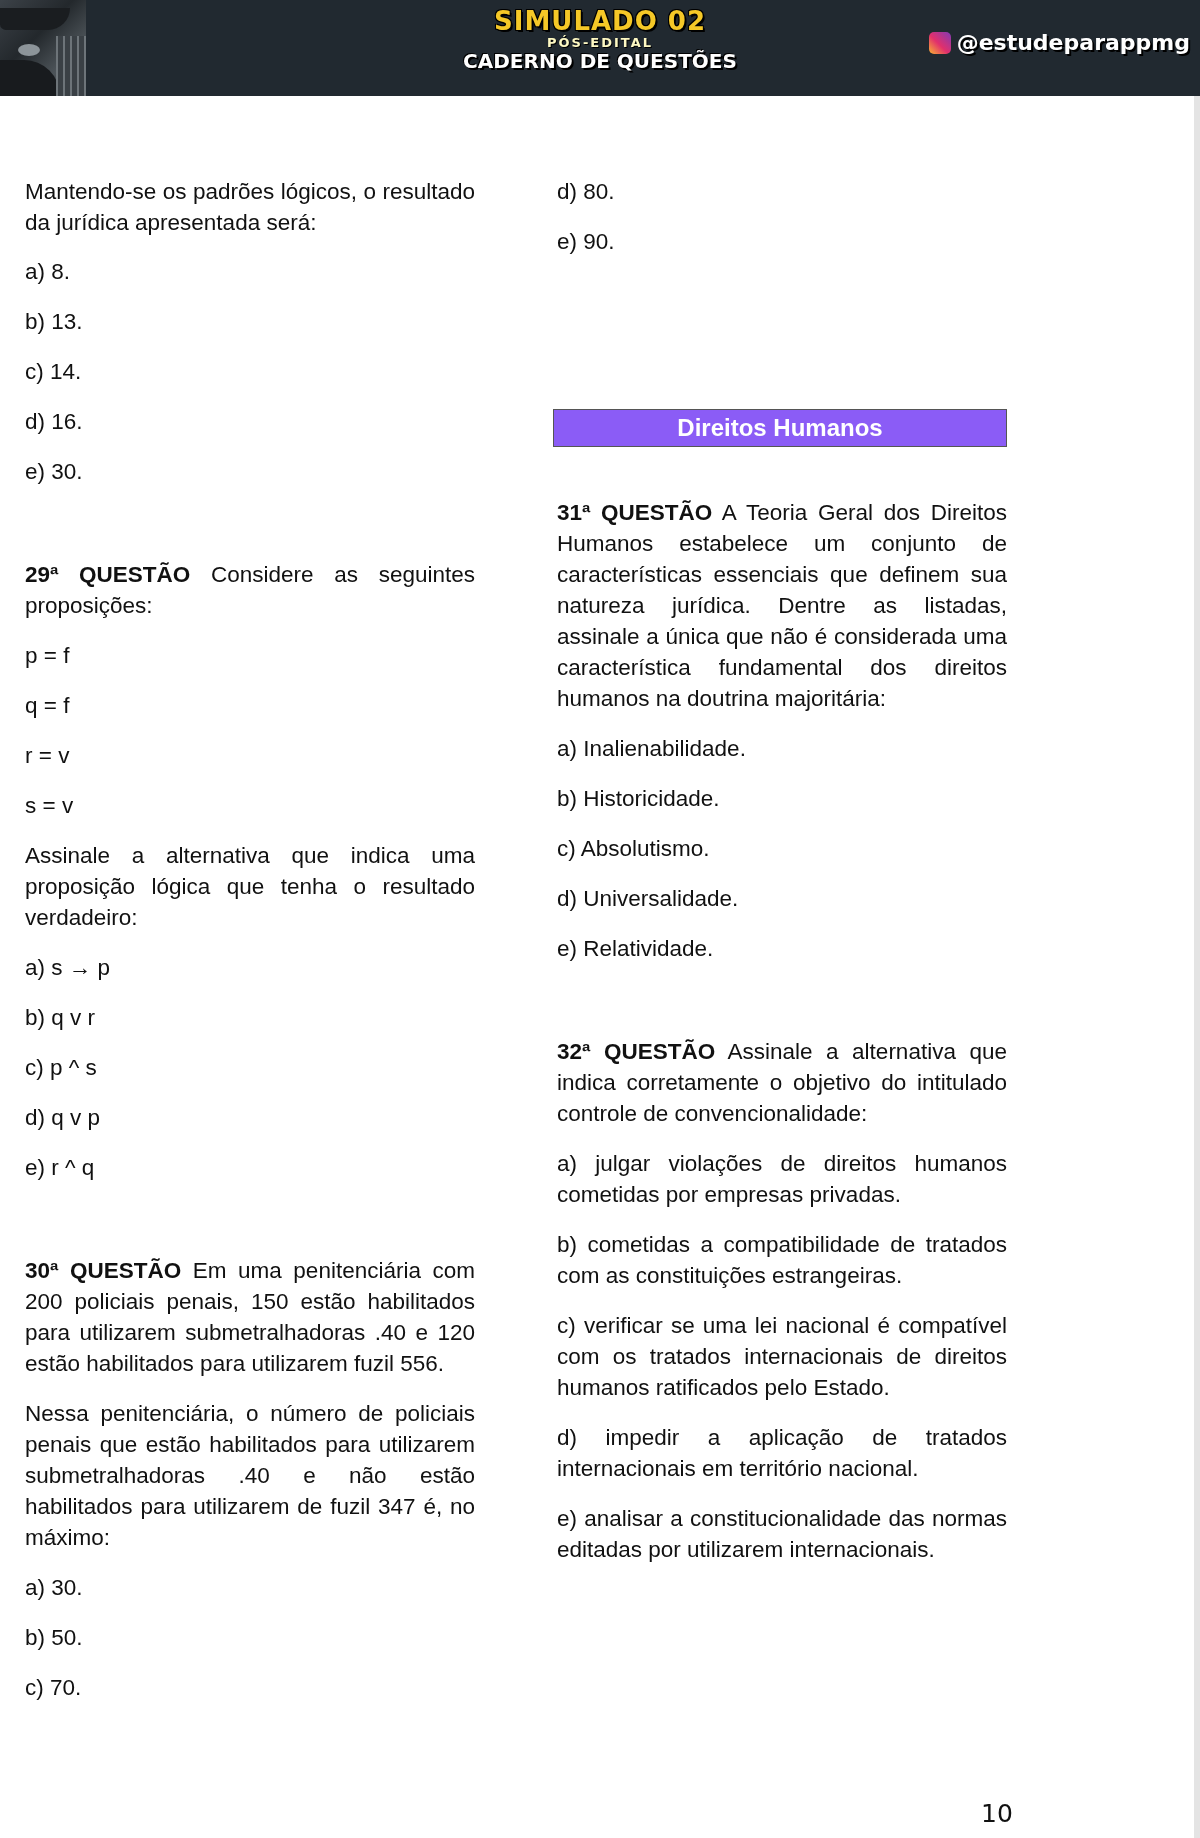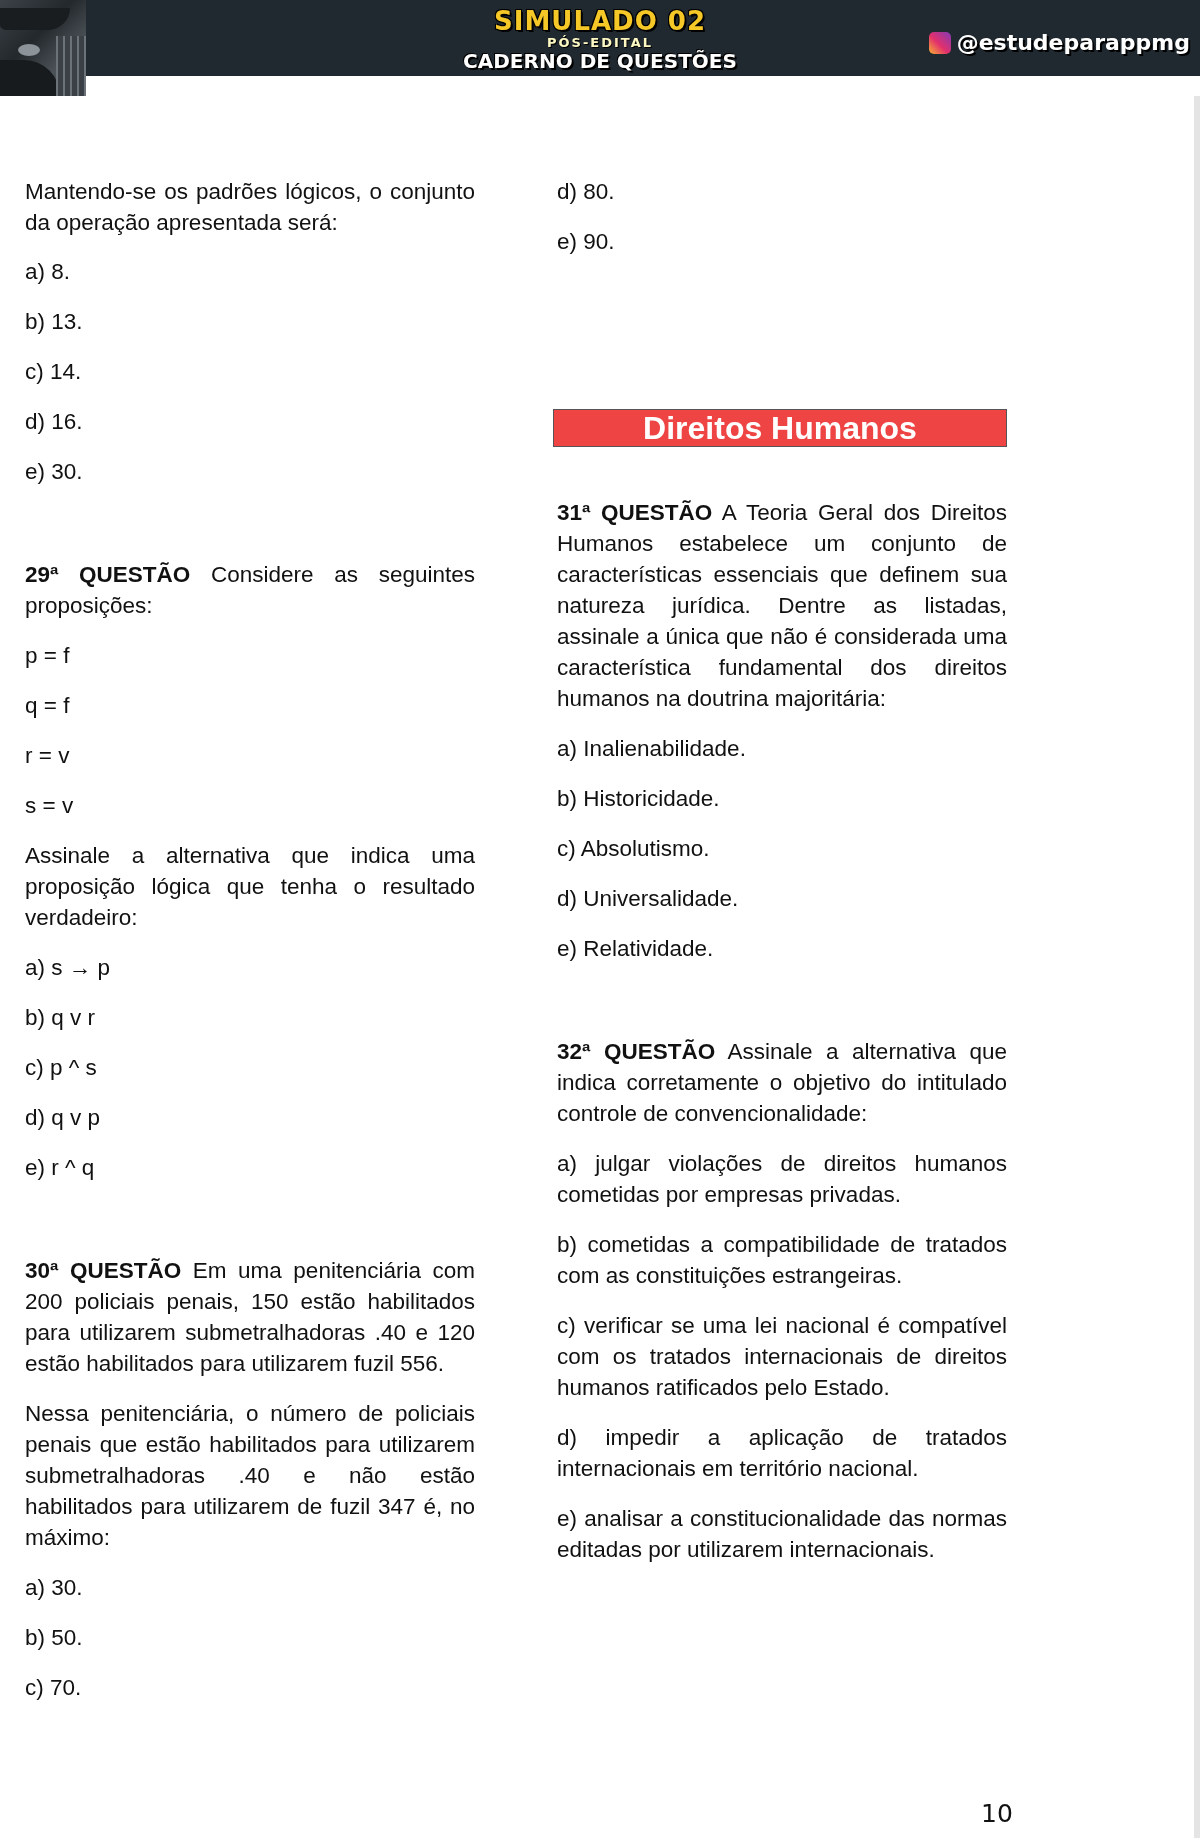--- a/index.html
+++ b/index.html
@@ -1,21 +1,21 @@
 <!DOCTYPE html>
 <html><head>
 <meta charset="utf-8">
 <style>
   html, body { margin: 0; padding: 0; }
   body {
     width: 1200px; height: 1838px; background: #ffffff; position: relative; overflow: hidden;
     font-family: "Liberation Sans", sans-serif; color: #111;
   }
   .right-edge { position: absolute; top: 96px; right: 0; width: 6px; height: 1742px; background: #e4e4e4; }
-  .header { position: absolute; left: 0; top: 0; width: 1200px; height: 76px; background: #212930; }
+  .header { position: absolute; left: 0; top: 0; width: 1200px; height: 96px; background: #212930; }
   .header .mascot { position: absolute; left: 0; top: 0; width: 86px; height: 96px;
     background: linear-gradient(135deg, #3c4248 0%, #23282c 40%, #4d5459 70%, #2b3035 100%); }
   .header .mascot .goggle { position: absolute; left: 0; top: 8px; width: 70px; height: 22px; background: #1a1d20; border-radius: 0 0 30px 8px; }
   .header .mascot .eye { position: absolute; left: 18px; top: 44px; width: 22px; height: 12px; background: #8c9499; border-radius: 50%; }
   .header .mascot .mask { position: absolute; left: 0; top: 60px; width: 60px; height: 36px; background: #181b1e; border-radius: 0 40px 0 0; }
   .header .bars { position: absolute; left: 56px; top: 36px; width: 30px; height: 60px;
     background: repeating-linear-gradient(90deg, #6d7479 0 2px, #3a4045 2px 7px); }
   .title-block { position: absolute; left: 300px; width: 600px; top: 6px; text-align: center; }
   .t1 { font-family: "DejaVu Sans", sans-serif; font-weight: 900; font-size: 26px; color: #f5c827; letter-spacing: 1px;
     text-shadow: 2px 2px 0 #000, -1px -1px 0 #000, 1px -1px 0 #000, -1px 1px 0 #000; line-height: 30px; }
@@ -27,21 +27,21 @@
   .ig { width: 22px; height: 22px; border-radius: 5px; background: linear-gradient(45deg, #f9b232 0%, #e1306c 45%, #833ab4 100%); margin-right: 6px; position: relative; }
   .handle-text { font-family: "DejaVu Sans", sans-serif; font-weight: 900; font-size: 22px; color: #fff; text-shadow: 2px 2px 0 #000; }
 
   .col { position: absolute; width: 450px; font-size: 22.5px; line-height: 31px; }
   .col.left { left: 25px; top: 176px; }
   .col.right { left: 557px; top: 176px; }
   .p { margin: 0; text-align: justify; }
   .opt { margin: 0; }
   b { font-weight: bold; }
   .section-title {
-    width: 452px; height: 36px; background: #ef4444; color: #fff; font-weight: bold; font-size: 32px;
+    width: 452px; height: 36px; background: #8b5cf6; color: #fff; font-weight: bold; font-size: 24px;
     line-height: 36px; text-align: center; border: 1px solid #555;
   }
   .page-num { position: absolute; left: 981px; top: 1799px; font-family: "DejaVu Sans", sans-serif; font-size: 25px; color: #111; }
 </style>
 </head>
 <body>
 
 <div class="header">
   <div class="mascot">
     <div class="goggle"></div>
@@ -56,21 +56,21 @@
   </div>
   <div class="handle">
     <div class="ig"></div>
     <span class="handle-text">@estudeparappmg</span>
   </div>
 </div>
 
 <div class="right-edge"></div>
 
 <div class="col left">
-  <p class="p" style="text-align-last:left;">Mantendo-se os padrões lógicos, o conjunto da operação apresentada será:</p>
+  <p class="p" style="text-align-last:left;">Mantendo-se os padrões lógicos, o resultado da jurídica apresentada será:</p>
   <div style="height:18px"></div>
   <p class="opt">a) 8.</p>
   <div style="height:19px"></div>
   <p class="opt">b) 13.</p>
   <div style="height:19px"></div>
   <p class="opt">c) 14.</p>
   <div style="height:19px"></div>
   <p class="opt">d) 16.</p>
   <div style="height:19px"></div>
   <p class="opt">e) 30.</p>

